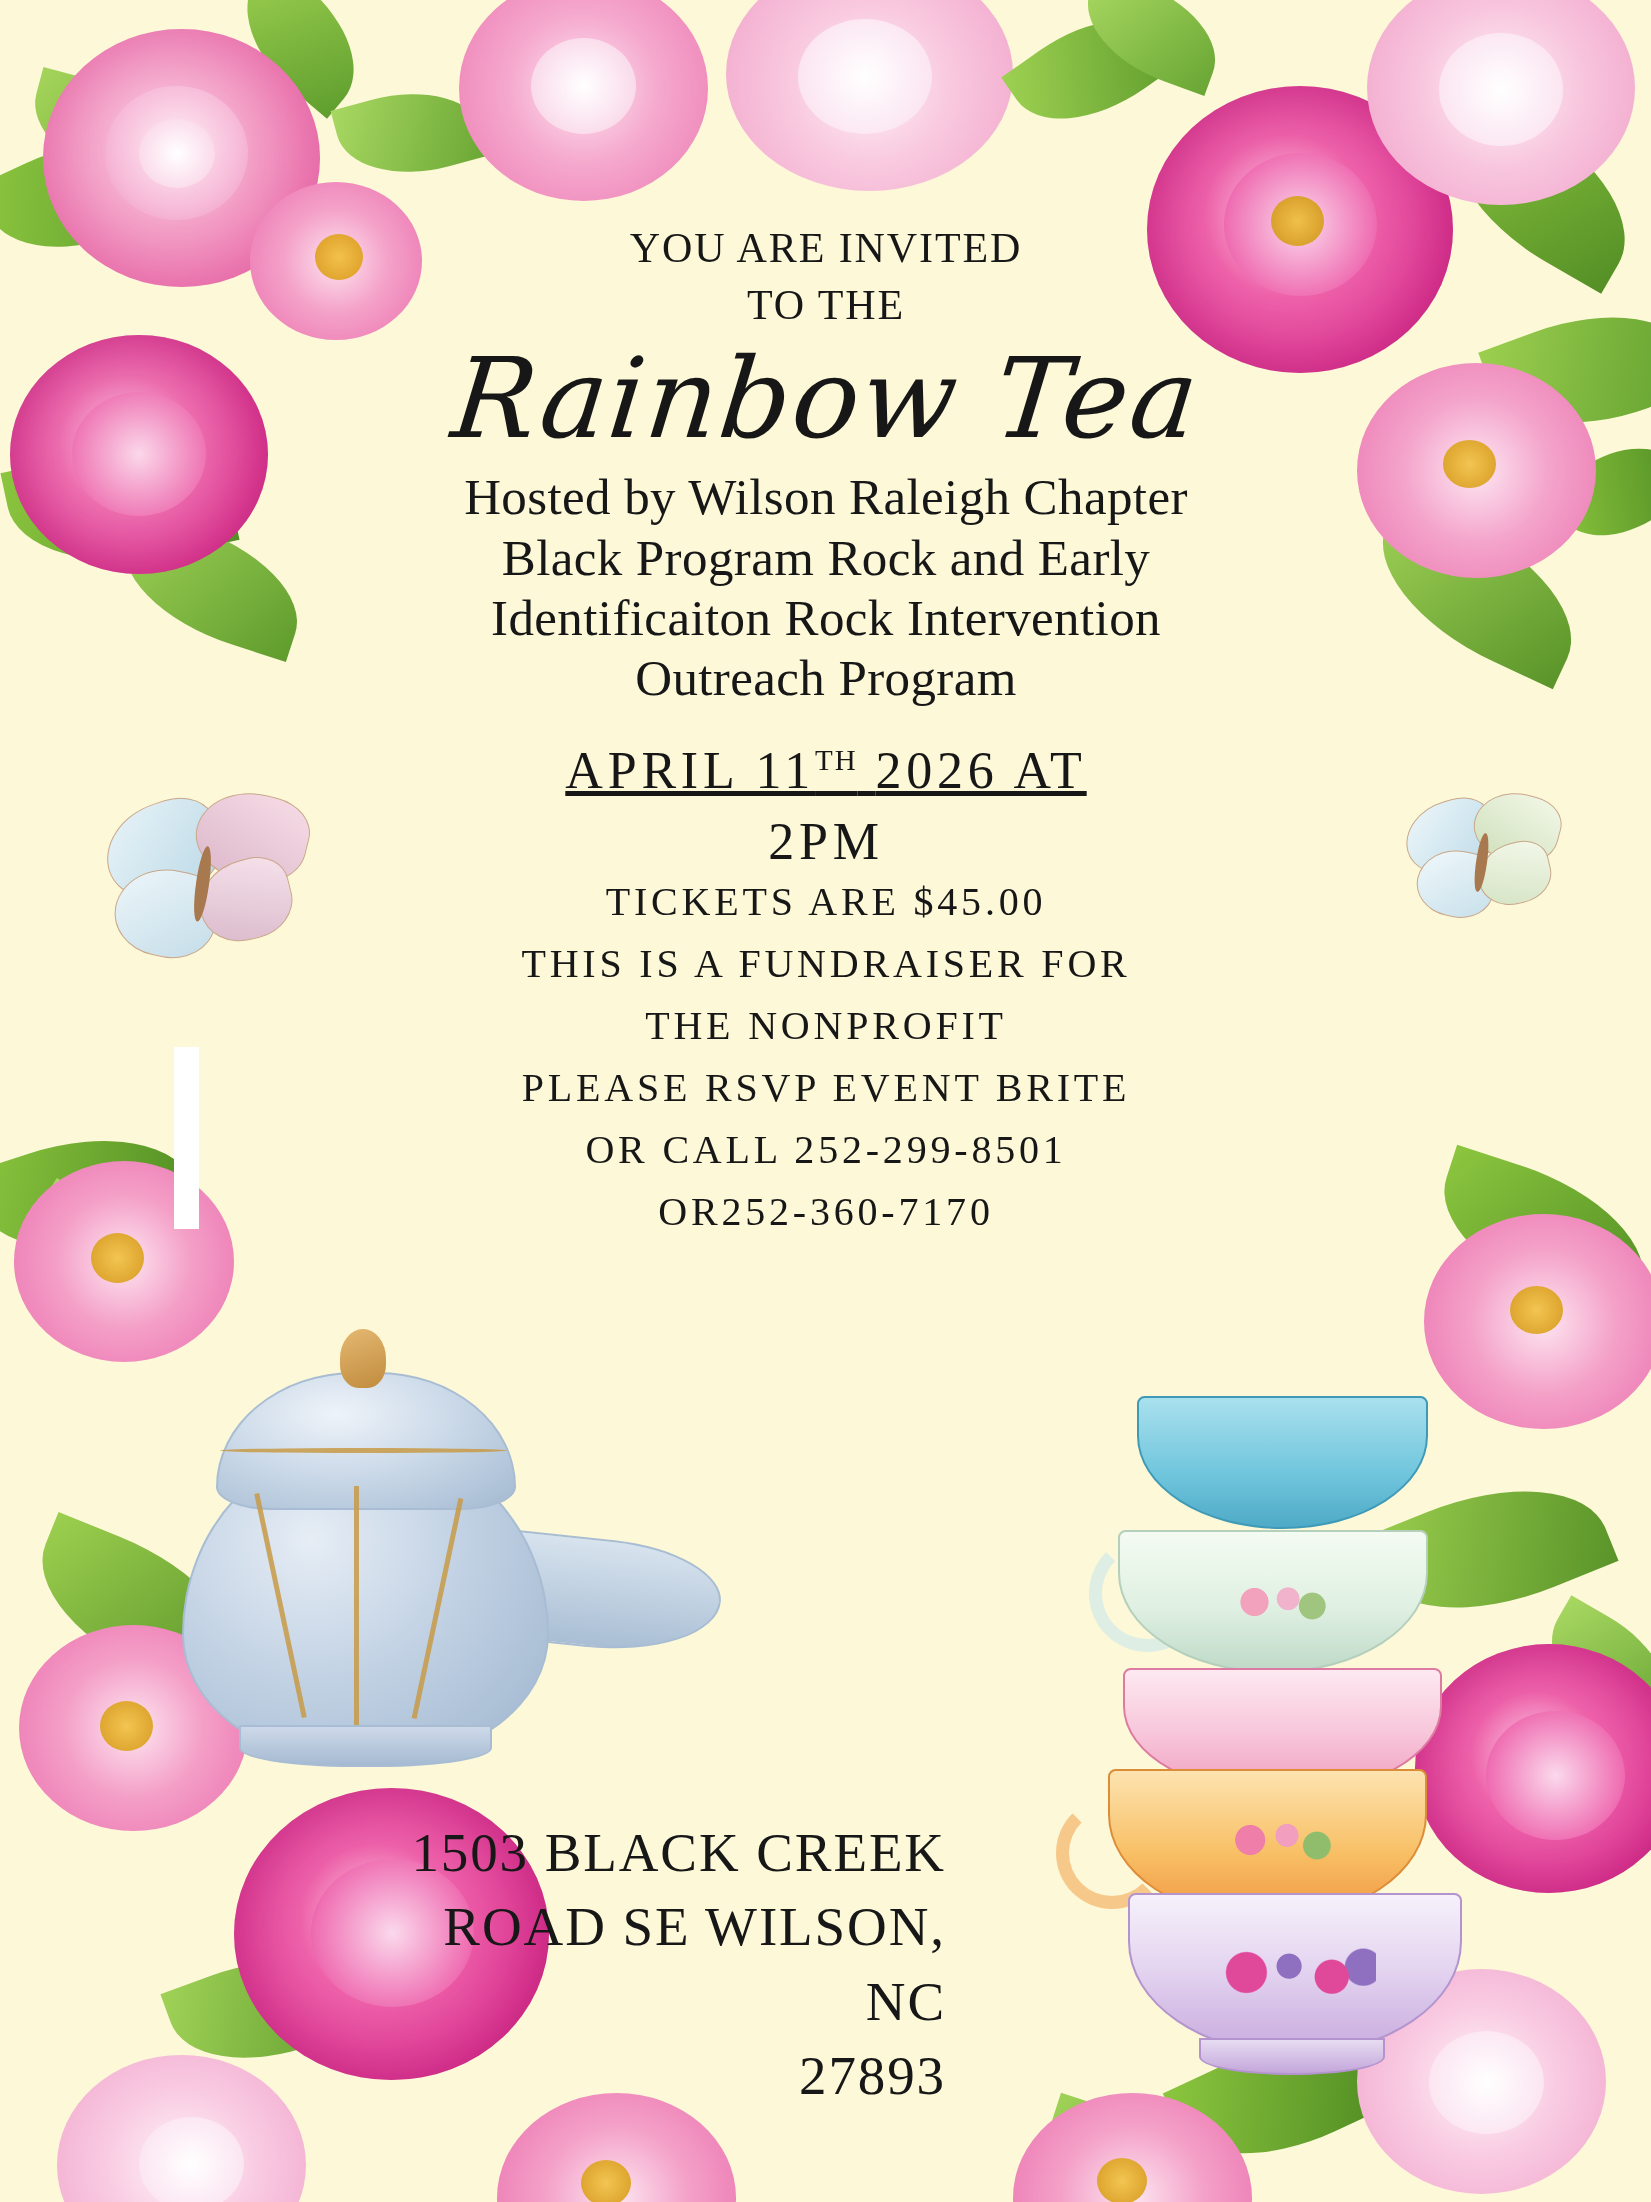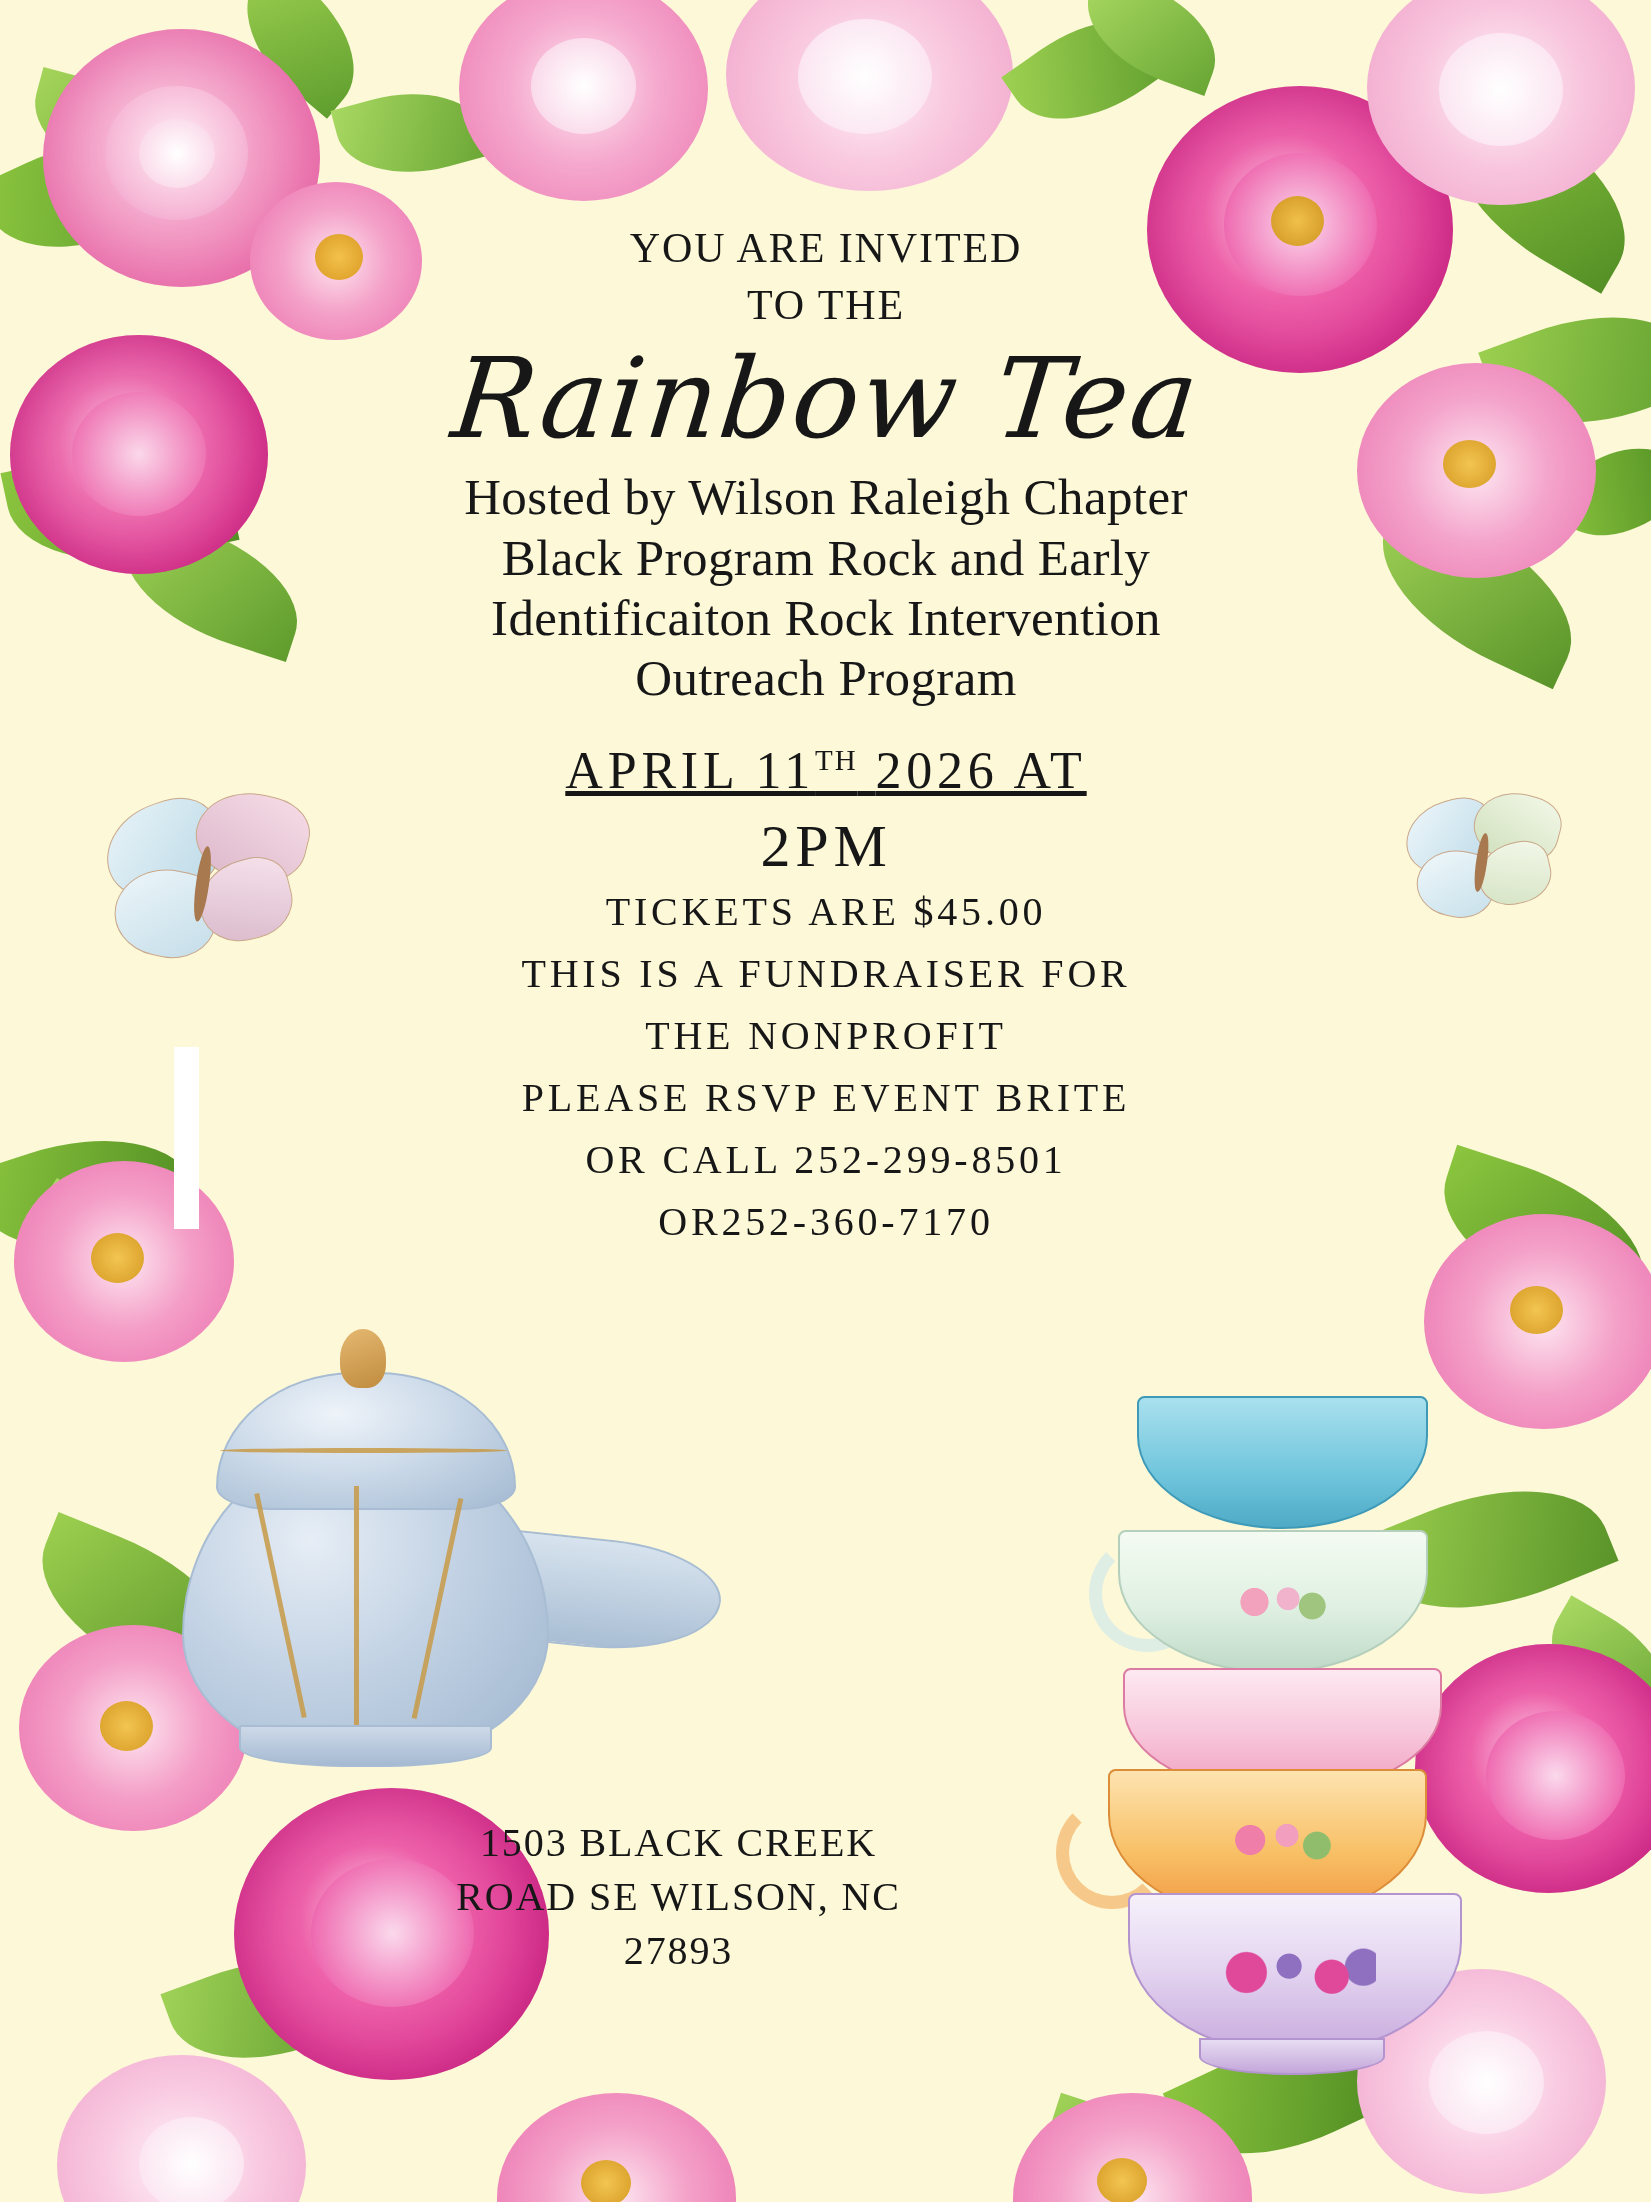--- a/index.html
+++ b/index.html
@@ -66,39 +66,39 @@
     font-size: 52px;
     letter-spacing: 4.8px;
     text-transform: uppercase;
     margin-top: 25px;
     line-height: 1.45;
     text-decoration: underline;
   }
   .date-line sup { font-size: 29px; letter-spacing: 1.9px; }
   .time-line {
     font-family: "Liberation Serif", serif;
-    font-size: 60px;
+    font-size: 52px;
     letter-spacing: 4.8px;
     margin-top: 3.8px;
   }
   .detail-line {
     font-family: "Liberation Serif", serif;
     font-size: 40px;
     letter-spacing: 3.8px;
     text-transform: uppercase;
     line-height: 1.55;
   }
   .address-block {
     position: absolute;
     left: 411px;
     top: 1816px;
     width: 535px;
-    text-align: center;
-    font-family: "Liberation Serif", serif;
-    font-size: 40px;
+    text-align: right;
+    font-family: "Liberation Serif", serif;
+    font-size: 55px;
     letter-spacing: 1.9px;
     text-transform: uppercase;
     line-height: 1.35;
   }
 
   
   .teapot-body {
     position: absolute;
     background: radial-gradient(ellipse at 35% 30%, #e6edf5 0%, #c2d2e4 45%, #9db4cd 100%);
     border-radius: 48% 48% 46% 46% / 60% 60% 40% 40%;

